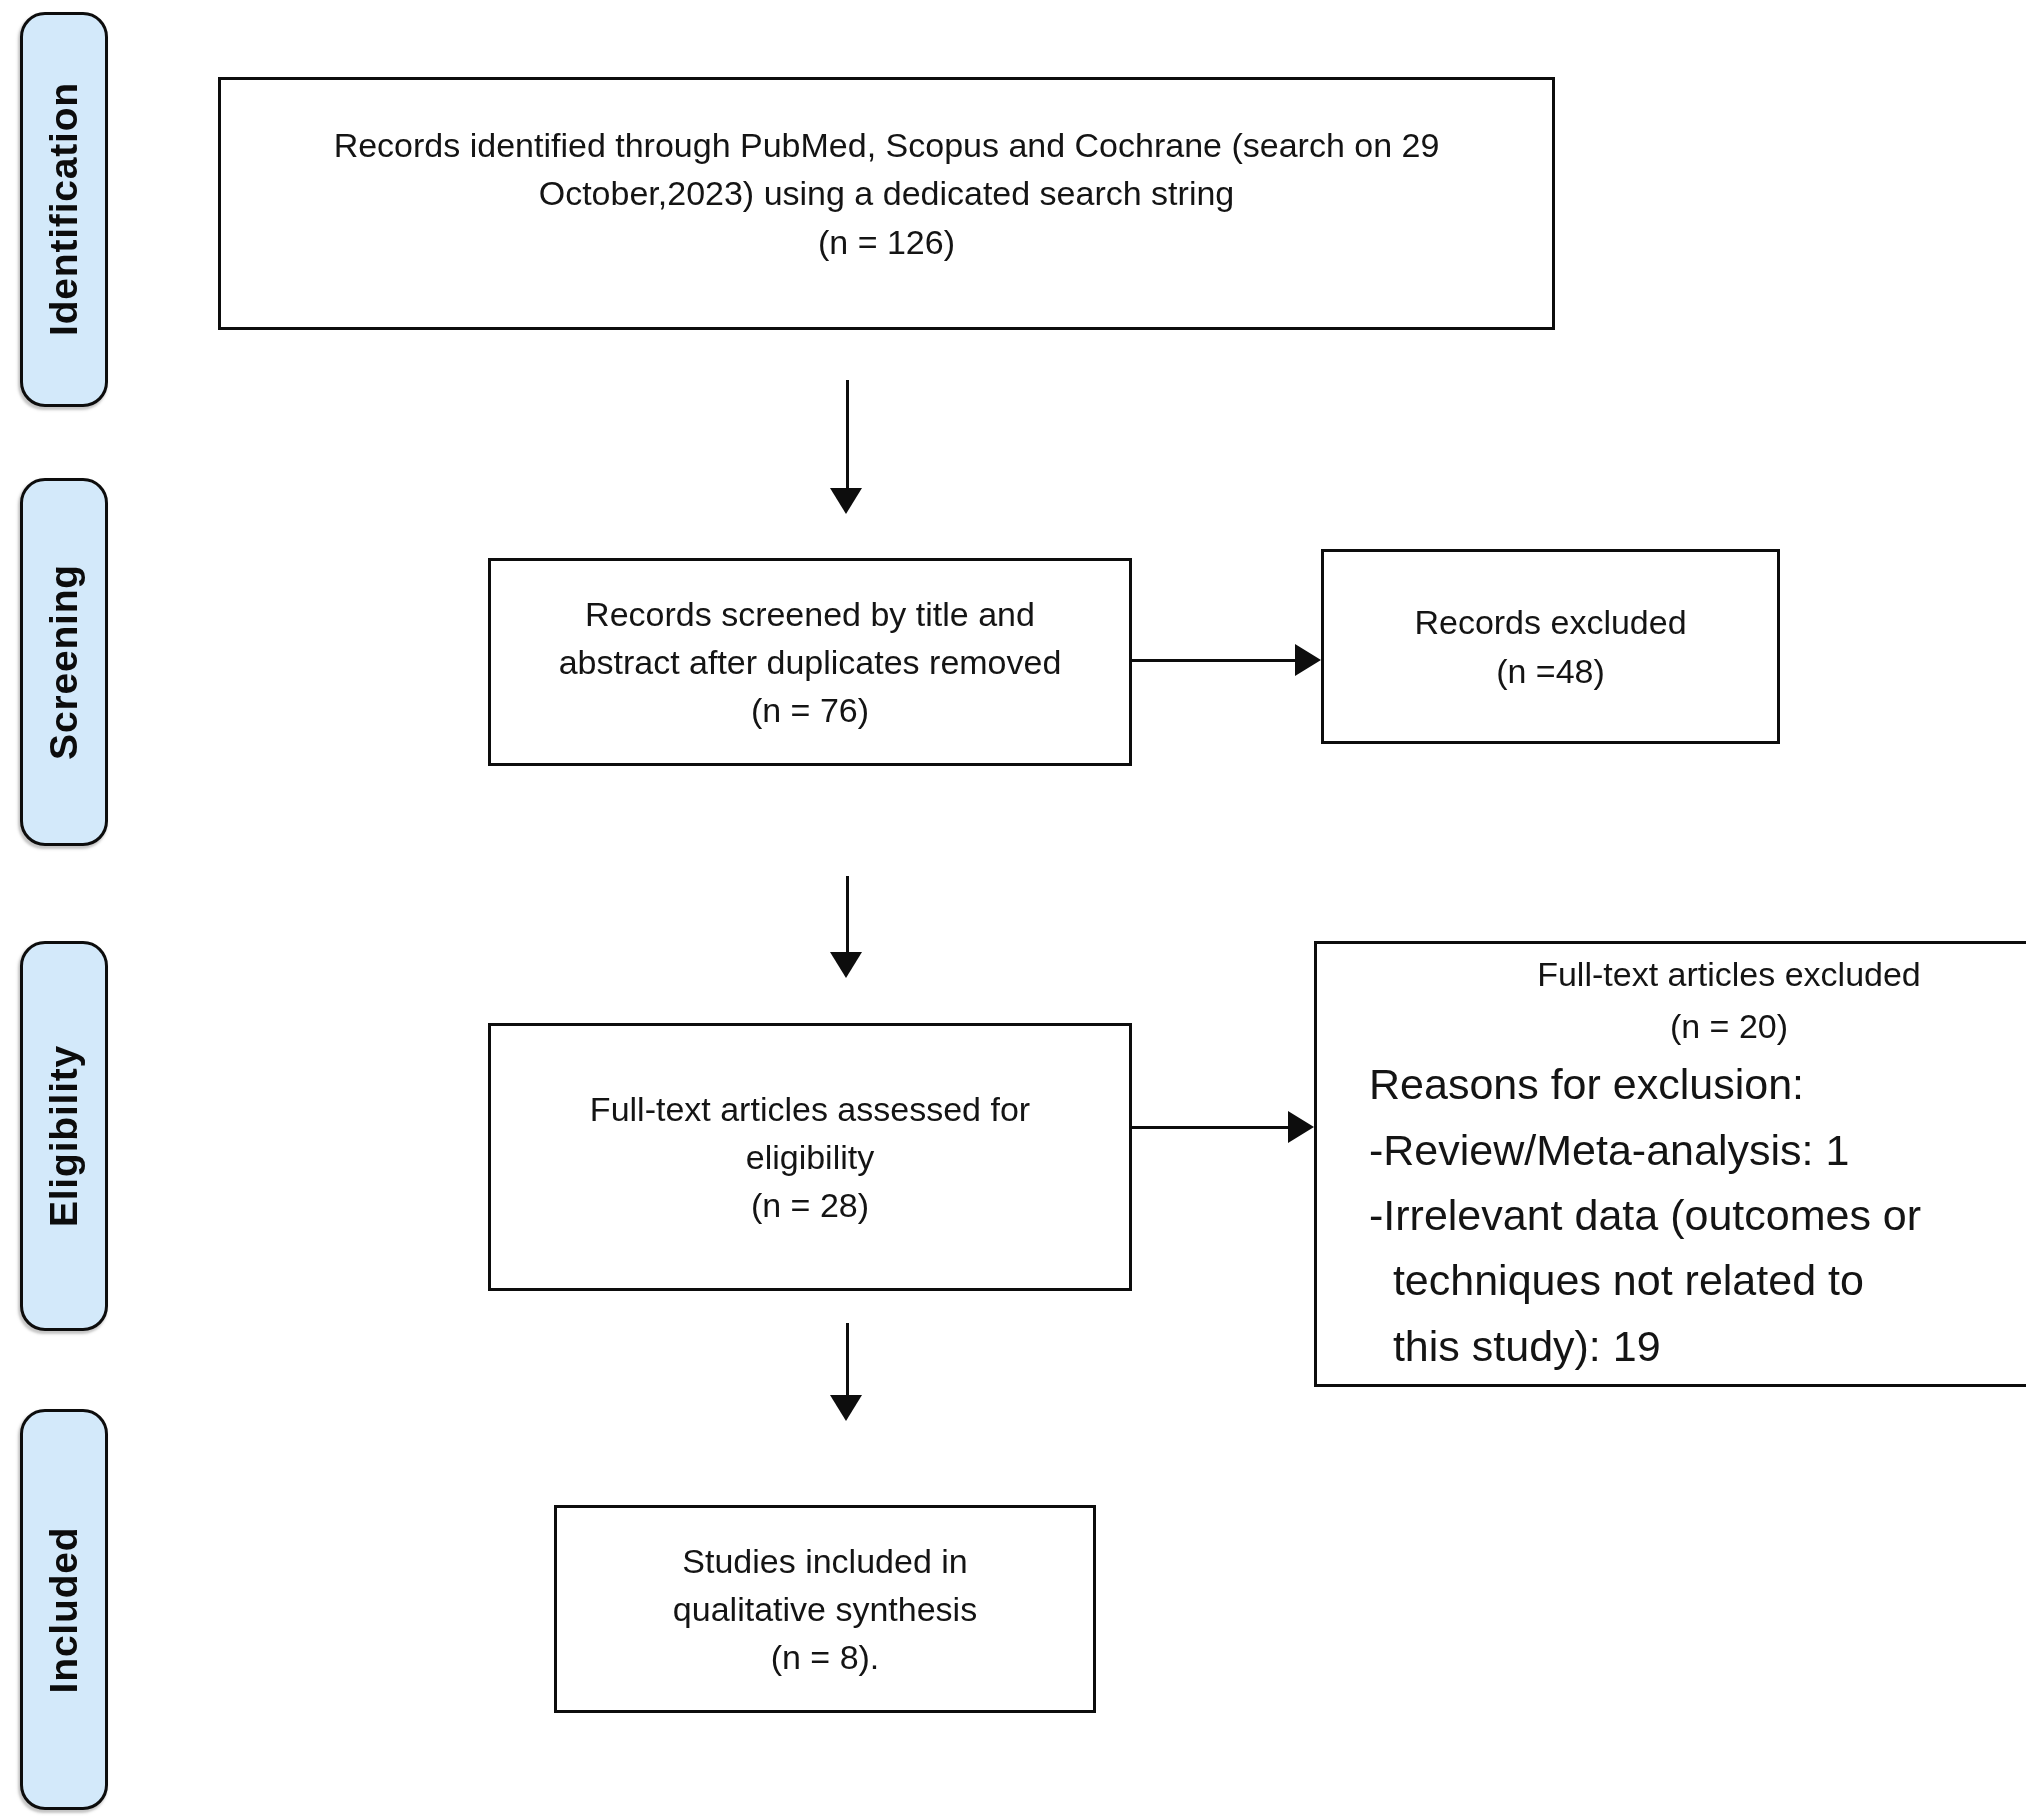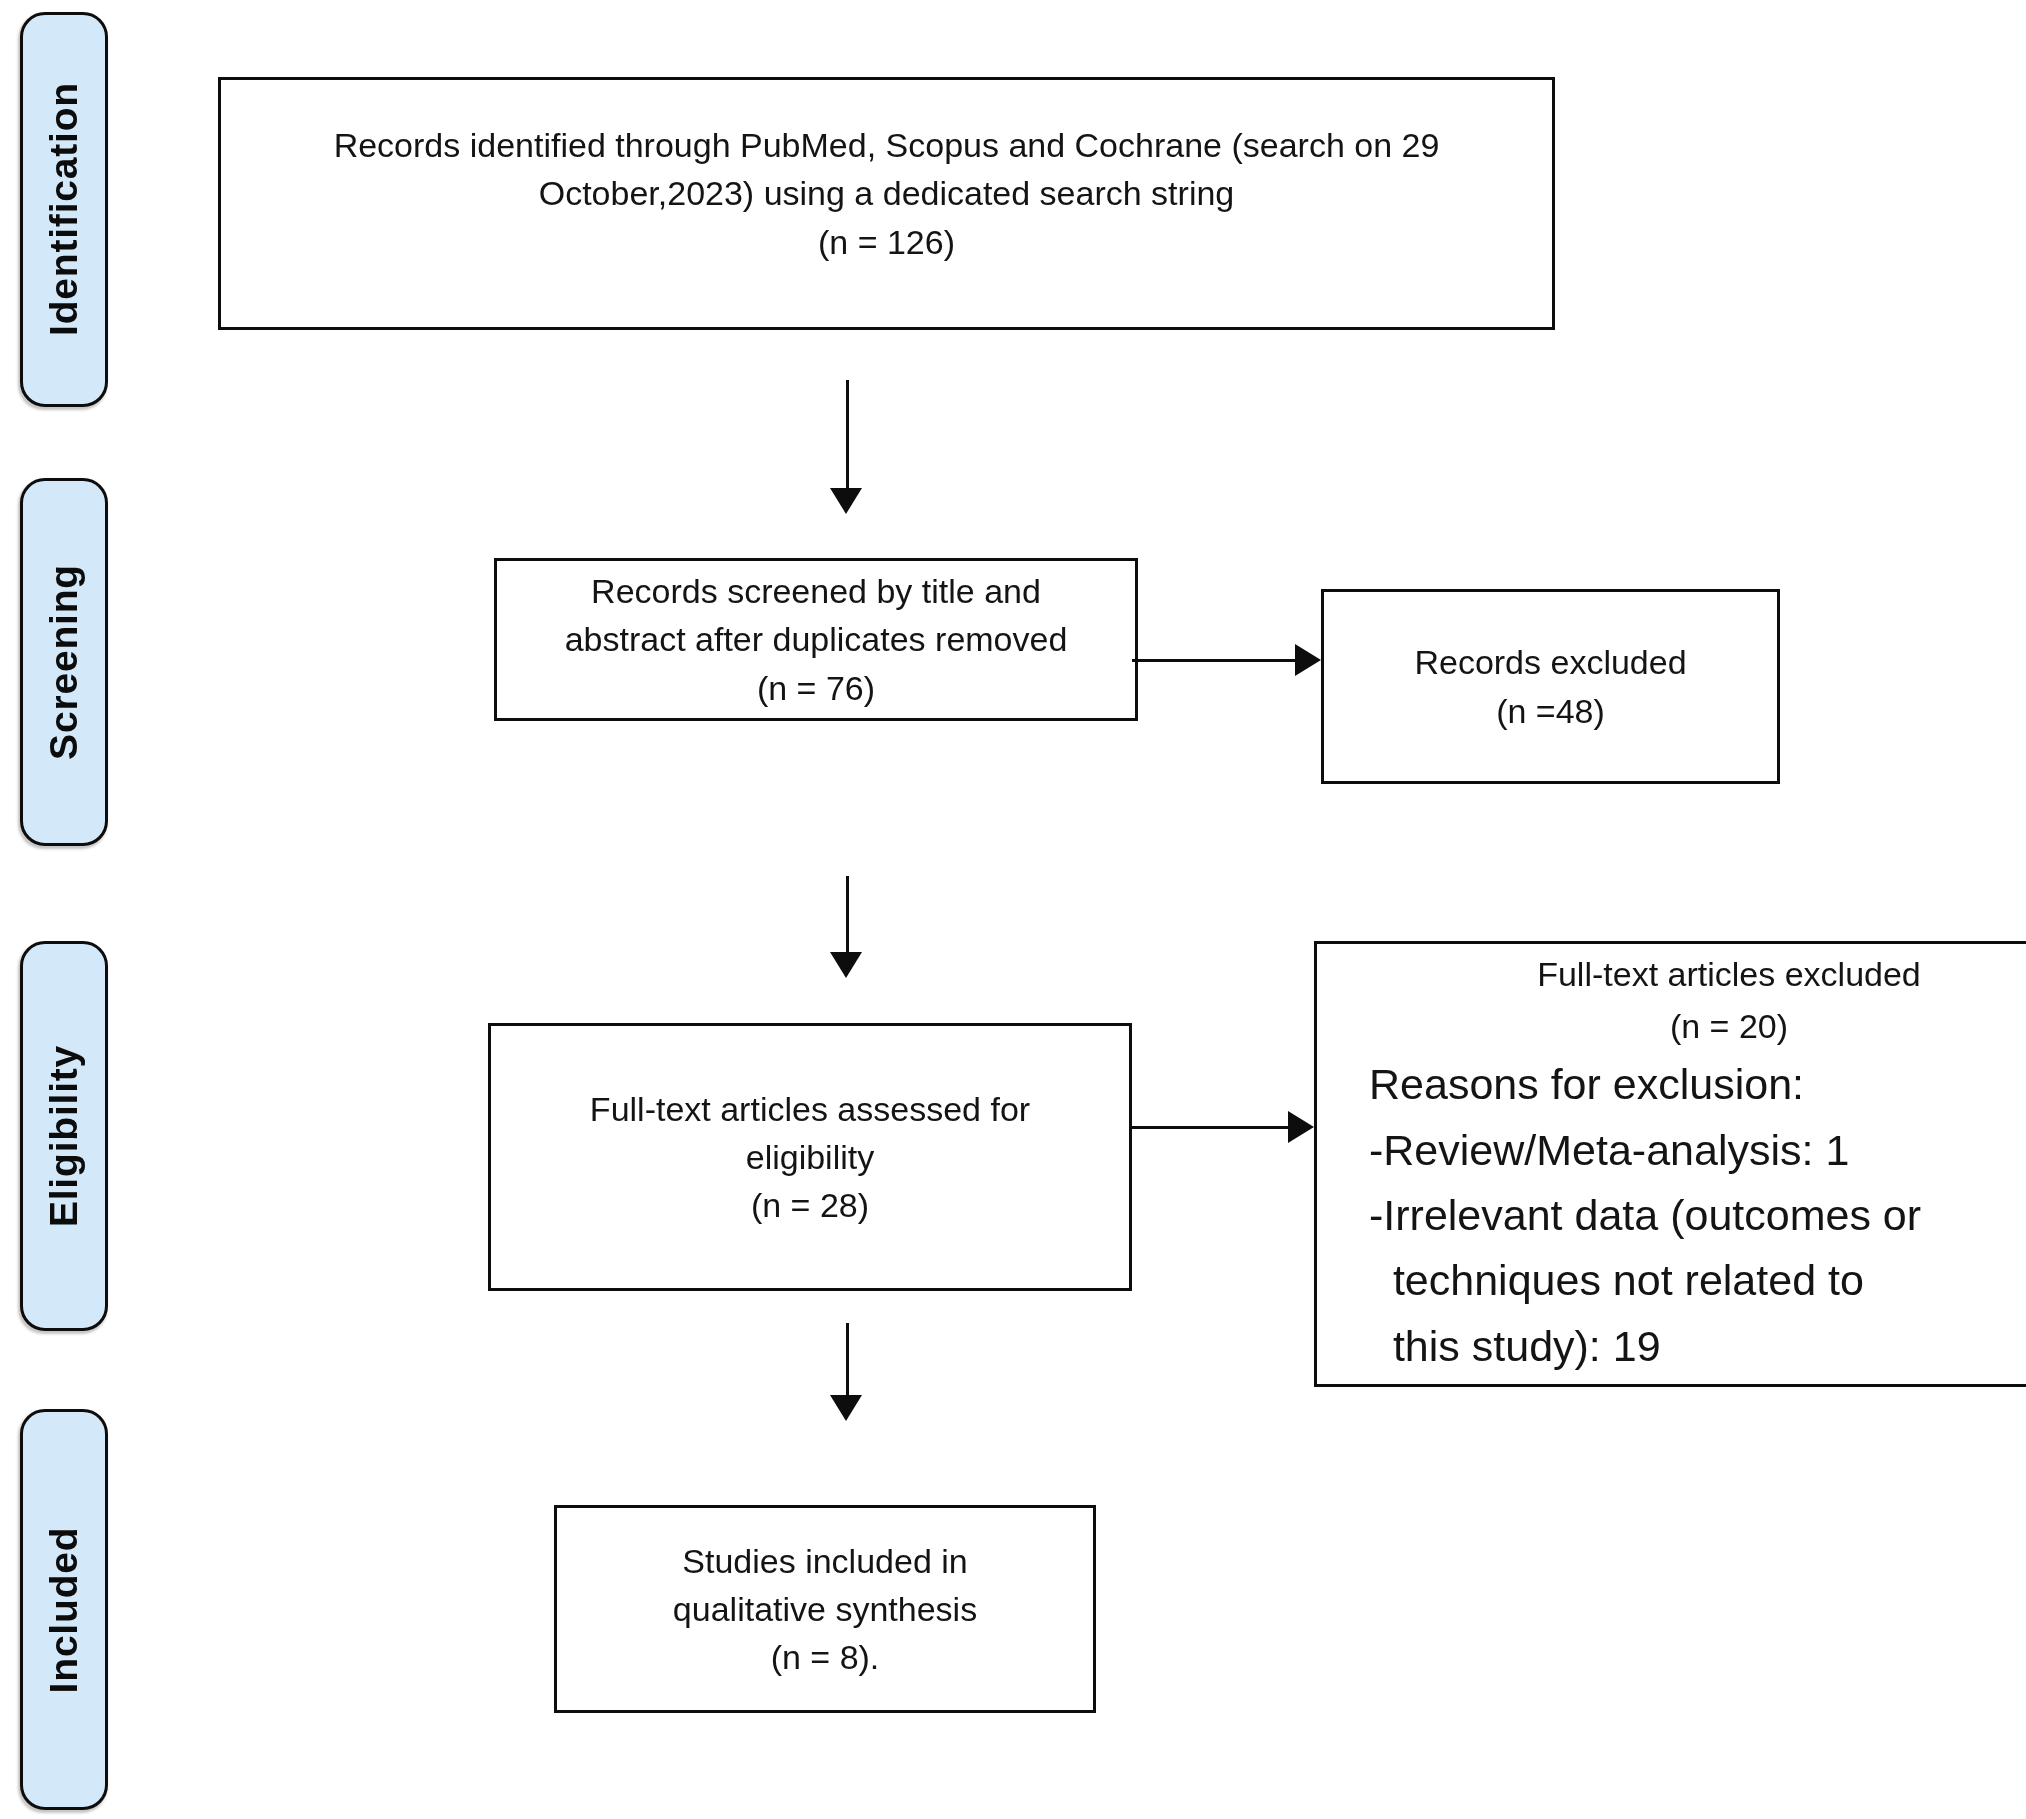--- a/index.html
+++ b/index.html
@@ -52,22 +52,22 @@
     justify-content: center;
   }
   .box-text {
     white-space: pre-line;
     text-align: center;
     font-size: 34px;
     line-height: 1.42;
     color: #141414;
   }
   .box-identified { left: 218px;  top: 77px;   width: 1337px; height: 253px; padding-bottom: 20px; }
-  .box-screened   { left: 488px;  top: 558px;  width: 644px;  height: 163px; margin-left: 6px; }
-  .box-excluded   { left: 1321px; top: 589px;  width: 459px;  height: 195px; }
+  .box-screened   { left: 488px;  top: 558px;  width: 644px;  height: 208px; }
+  .box-excluded   { left: 1321px; top: 549px;  width: 459px;  height: 195px; }
   .box-assessed   { left: 488px;  top: 1023px; width: 644px;  height: 268px; }
   .box-ft-excl    { left: 1314px; top: 941px; width: 830px;  height: 446px; }
   .box-included   { left: 554px;  top: 1505px; width: 542px;  height: 208px; }
 
   .excl-head {
     white-space: pre-line;
     text-align: center;
     width: 100%;
     font-size: 34px;
     line-height: 1.52;

